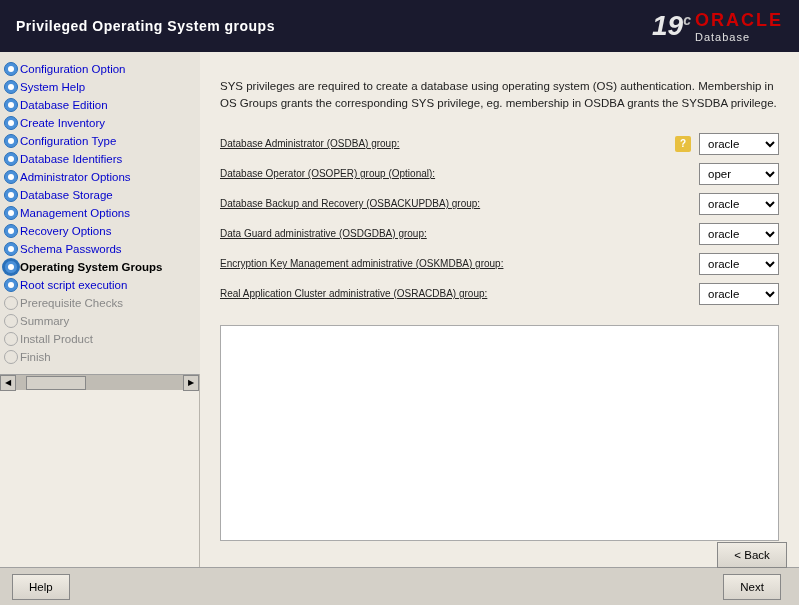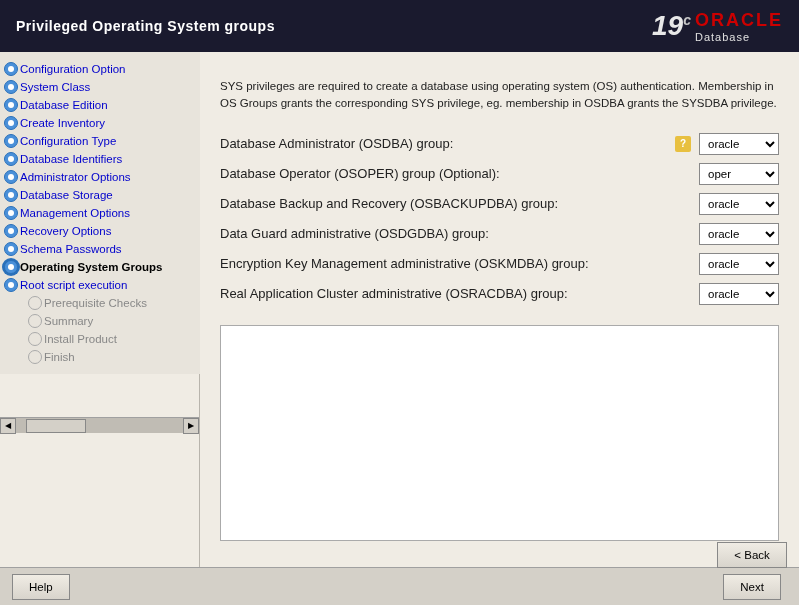--- a/index.html
+++ b/index.html
@@ -91,21 +91,20 @@
       font-size: 11.5px;
       position: relative;
     }
     .sidebar-item.active {
       color: #000;
       font-weight: bold;
     }
     .sidebar-item.disabled {
       color: #888;
       cursor: default;
-      margin-left: 24px;
     }
     .step-indicator {
       width: 14px;
       height: 14px;
       border-radius: 50%;
       border: 1px solid #888;
       background: #fff;
       position: absolute;
       left: 4px;
       top: 50%;
@@ -146,22 +145,23 @@
     }
 
     
     .form-row {
       display: flex;
       align-items: center;
       margin-bottom: 8px;
     }
     .form-label {
       flex: 1;
-      font-size: 13px;
+      font-size: 10px;
       color: #222;
+      text-decoration: underline;
     }
     .form-control {
       display: flex;
       align-items: center;
       gap: 4px;
     }
     .hint-icon {
       width: 16px;
       height: 16px;
       background: #e8c040;
@@ -266,21 +266,20 @@
       background: #d4d0c8;
       border: 1px solid #888;
     }
 
     .sidebar-and-scroll {
       display: flex;
       flex-direction: column;
       width: 200px;
       border-right: 1px solid #b8b4ac;
       flex-shrink: 0;
-      gap: 43px;
     }
     .sidebar-and-scroll .sidebar {
       border-right: none;
     }
   </style>
 </head>
 <body>
 
 <div class="header">
   <span class="header-title">Privileged Operating System groups</span>
@@ -306,21 +305,21 @@
             </svg>
           </div>
           <span>Configuration Option</span>
         </div>
         <div class="sidebar-item">
           <div class="step-indicator done">
             <svg width="8" height="8" viewBox="0 0 8 8">
               <circle cx="4" cy="4" r="3" fill="white"></circle>
             </svg>
           </div>
-          <span>System Class</span>
+          <span>System Help</span>
         </div>
         <div class="sidebar-item">
           <div class="step-indicator done">
             <svg width="8" height="8" viewBox="0 0 8 8">
               <circle cx="4" cy="4" r="3" fill="white"></circle>
             </svg>
           </div>
           <span>Database Edition</span>
         </div>
         <div class="sidebar-item">

